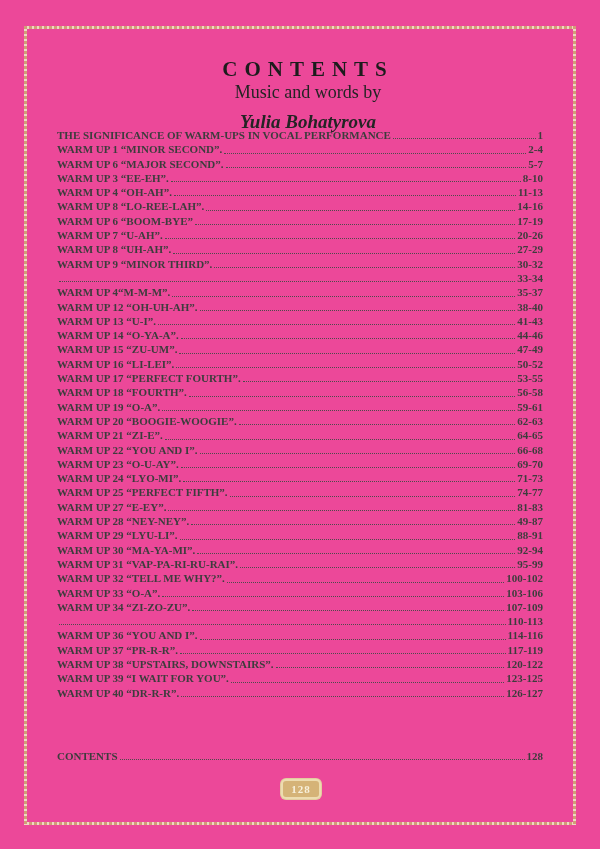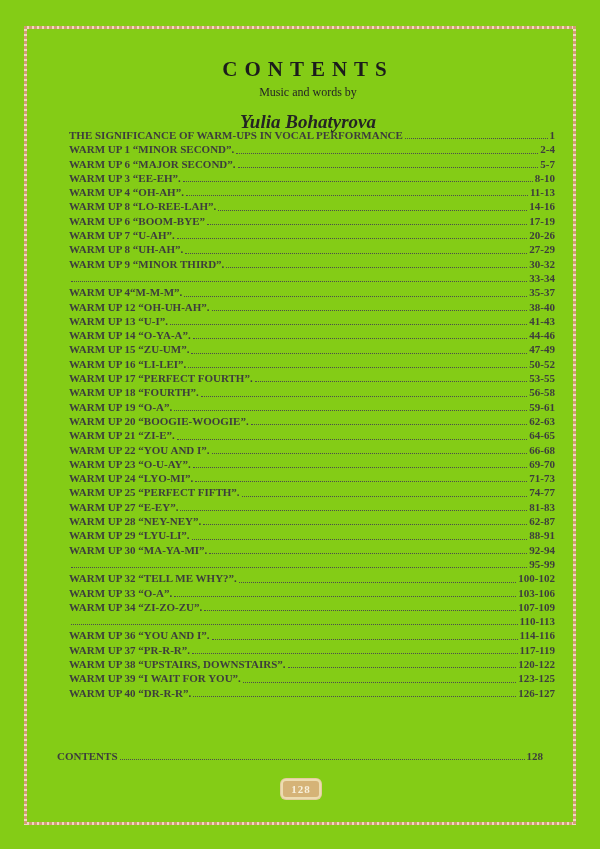--- a/index.html
+++ b/index.html
@@ -5,21 +5,21 @@
 <style>
   html, body {
     margin: 0;
     padding: 0;
     background: #ffffff;
   }
   .page {
     position: relative;
     width: 600px;
     height: 849px;
-    background: #84cc16;
+    background: #ec4899;
     font-family: "Liberation Serif", serif;
     overflow: hidden;
   }
   
   .frame-strip { position: absolute; }
   .frame-top, .frame-bottom {
     left: 24px; width: 552px; height: 3px;
     background: repeating-linear-gradient(90deg,
       var(--frame-dash, #d29d77) 0 3px,
       var(--frame-gap, #eed9c3) 3px 5px);
@@ -47,38 +47,38 @@
   }
   .title {
     font-size: 21px;
     font-weight: bold;
     letter-spacing: 7px;
     line-height: 25px;
     color: #1c1c1c;
     white-space: nowrap;
   }
   .byline {
-    font-size: 12px;
+    font-size: 18px;
     line-height: 15px;
     margin-top: 3px;
     color: #242424;
   }
   .author {
     font-size: 19px;
     font-style: italic;
     line-height: 15px;
     margin-top: 14px;
     color: #242424;
     font-weight: bold;
   }
 
   
   .toc-list {
     position: absolute;
-    left: 69px; top: 128px;
+    left: 57px; top: 128px;
     width: 486px;
   }
   .toc-footer {
     position: absolute;
     left: 57px; top: 749px;
     width: 486px;
   }
   .toc-row {
     display: flex;
     height: 14.3px;
@@ -292,36 +292,37 @@
 
   <div class="toc-row">
     <span class="toc-label">WARM UP 27 “E-EY”.</span>
     <span class="toc-leader"></span>
     <span class="toc-page">81-83</span>
   </div>
 
   <div class="toc-row">
     <span class="toc-label">WARM UP 28 “NEY-NEY”.</span>
     <span class="toc-leader"></span>
-    <span class="toc-page">62-87</span>
+    <span class="toc-page">49-87</span>
   </div>
 
   <div class="toc-row">
     <span class="toc-label">WARM UP 29 “LYU-LI”.</span>
     <span class="toc-leader"></span>
     <span class="toc-page">88-91</span>
   </div>
 
   <div class="toc-row">
     <span class="toc-label">WARM UP 30 “MA-YA-MI”.</span>
     <span class="toc-leader"></span>
     <span class="toc-page">92-94</span>
   </div>
 
   <div class="toc-row">
+    <span class="toc-label">WARM UP 31 “VAP-PA-RI-RU-RAI”.</span>
     <span class="toc-leader"></span>
     <span class="toc-page">95-99</span>
   </div>
 
   <div class="toc-row">
     <span class="toc-label">WARM UP 32 “TELL ME WHY?”.</span>
     <span class="toc-leader"></span>
     <span class="toc-page">100-102</span>
   </div>
 

